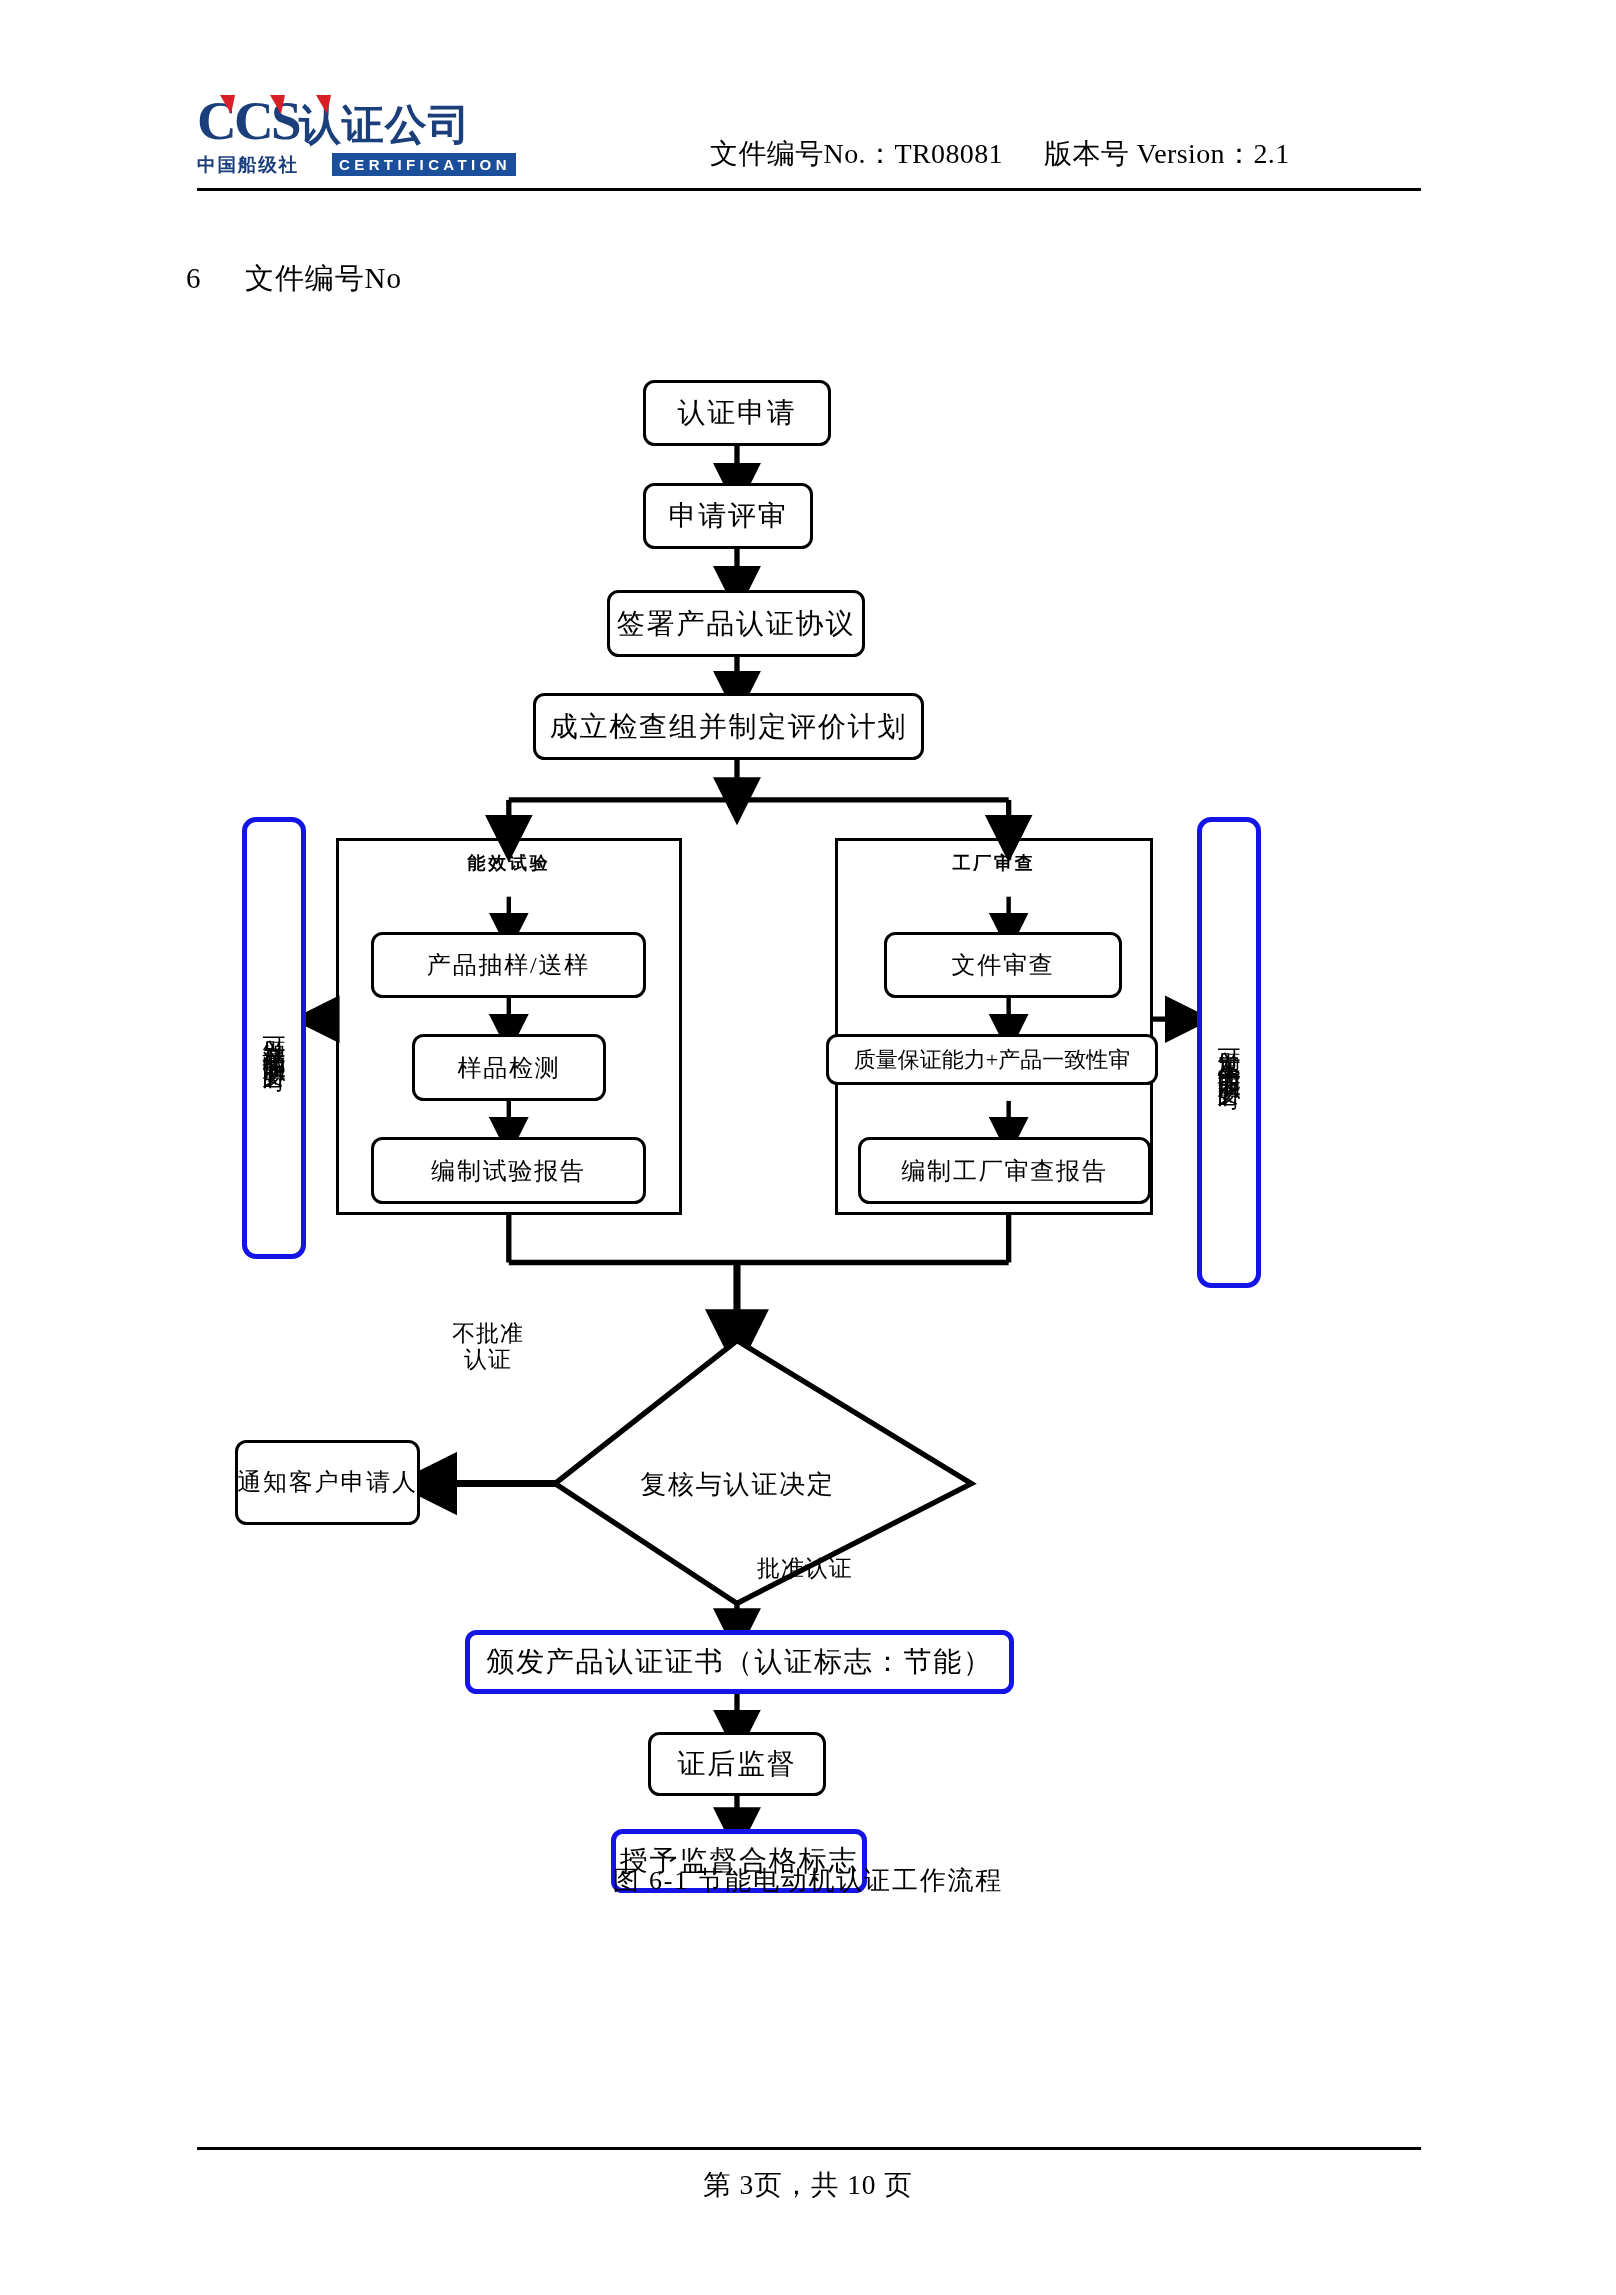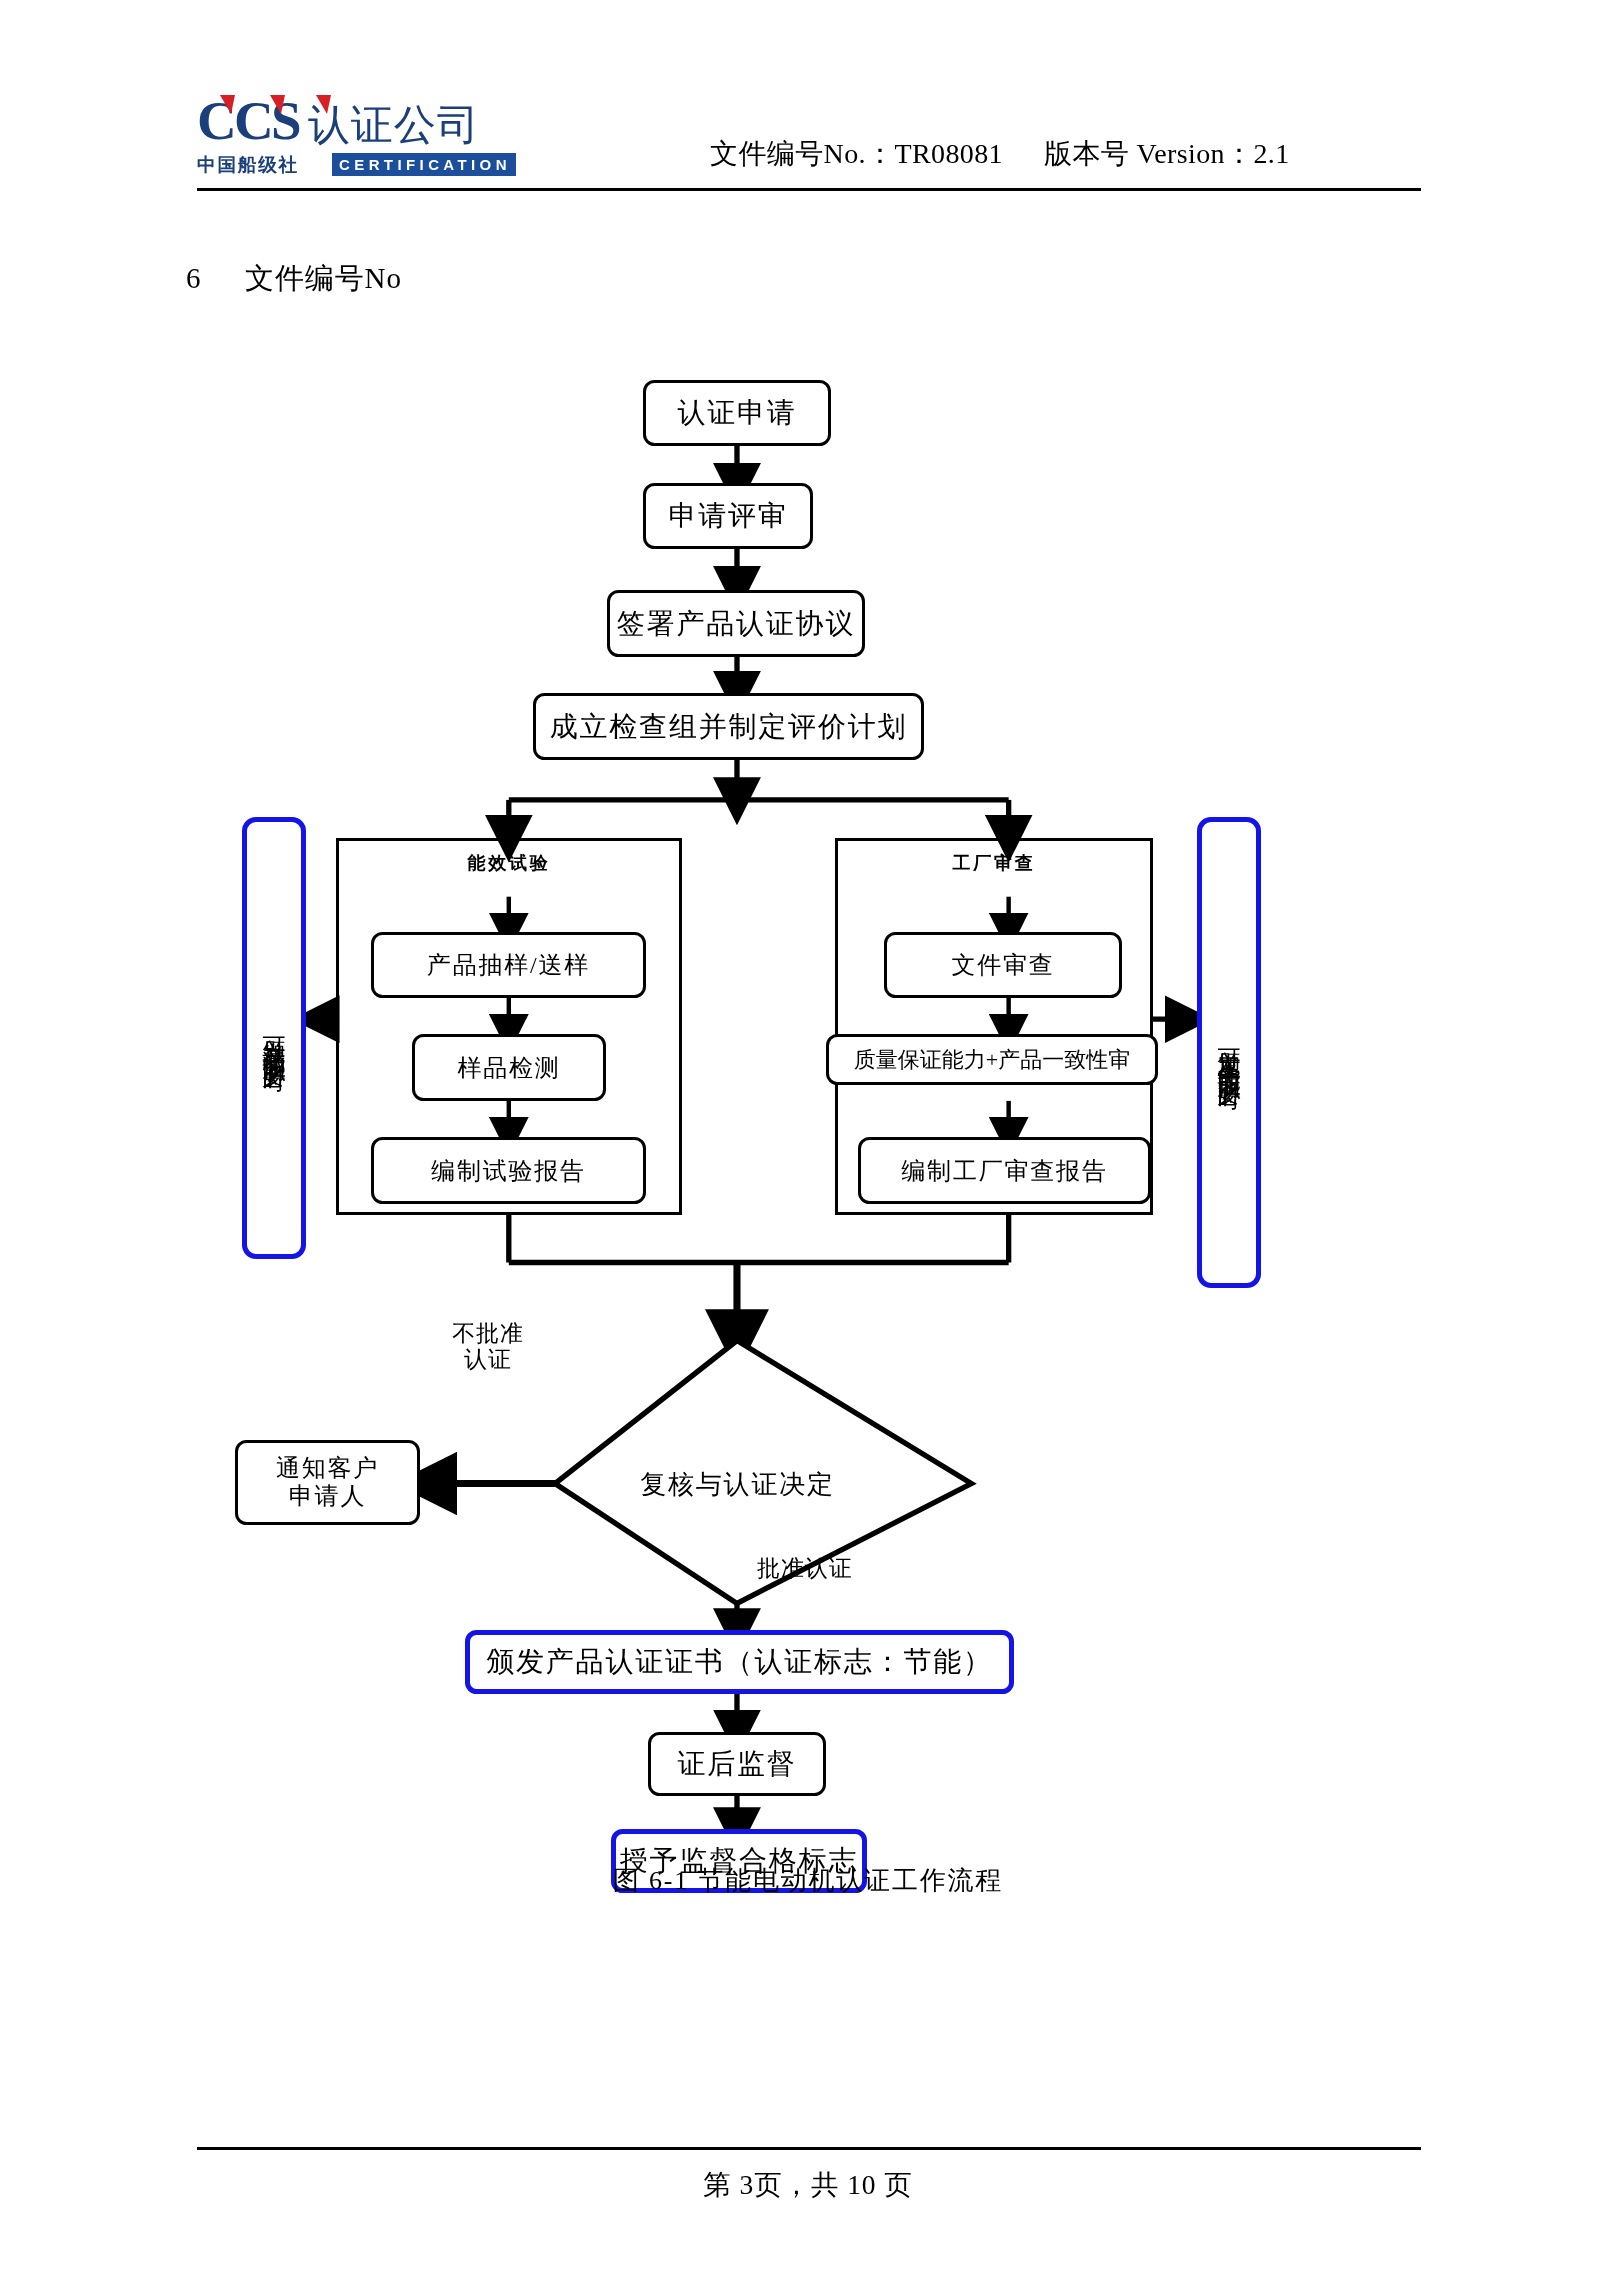--- a/index.html
+++ b/index.html
@@ -53,25 +53,24 @@
     width: 0; height: 0;
     border-left: 11.5px solid transparent;
     border-right: 4.4px solid transparent;
     border-top: 19.5px solid #d81f26;
   }
   .logo-ccs .t1 { left: 23px; }
   .logo-ccs .t2 { left: 73px; }
   .logo-ccs .t3 { left: 119px; }
   .logo-cn {
     font-family: "Liberation Sans", sans-serif;
-    font-weight: normal;
+    font-weight: bold;
     font-size: 42px;
     line-height: 46px;
     color: #1b3f7a;
-    margin-left: 9px;
     letter-spacing: 0.9px;
   }
   .logo-sub {
     display: flex;
     align-items: center;
     margin-top: 3.6px;
   }
   .logo-sub-cn {
     font-family: "Liberation Sans", sans-serif;
     font-weight: bold;
@@ -358,21 +357,21 @@
 
     <div class="diamond-label" style="left:622px; top:1467px; width:231px; text-align:center;">
       <span>复核与认证决定</span>
     </div>
 
     <div class="edge-label" style="left:417px; top:1321px; width:142px;">
       <div>不批准</div>
       <div>认证</div>
     </div>
 
-    <div class="node small" style="left:235px; top:1440px; width:185px; height:85px; flex-direction:column; line-height:1.15;">
+    <div class="node small" style="left:235px; top:1440px; width:185px; height:85px; line-height:1.15;">
       <div>通知客户</div>
       <div>申请人</div>
     </div>
 
     <div class="edge-label" style="left:757px; top:1556px; width:160px; text-align:left;">
       <span>批准认证</span>
     </div>
 
     <div class="node blue" style="left:465px; top:1630px; width:549px; height:64px;">
       <span>颁发产品认证证书（认证标志：节能）</span>

